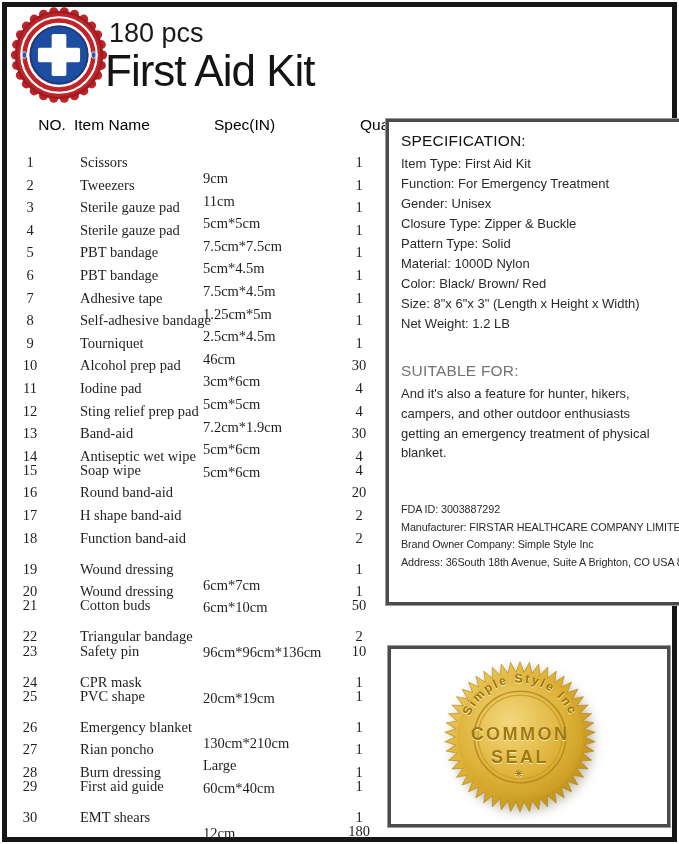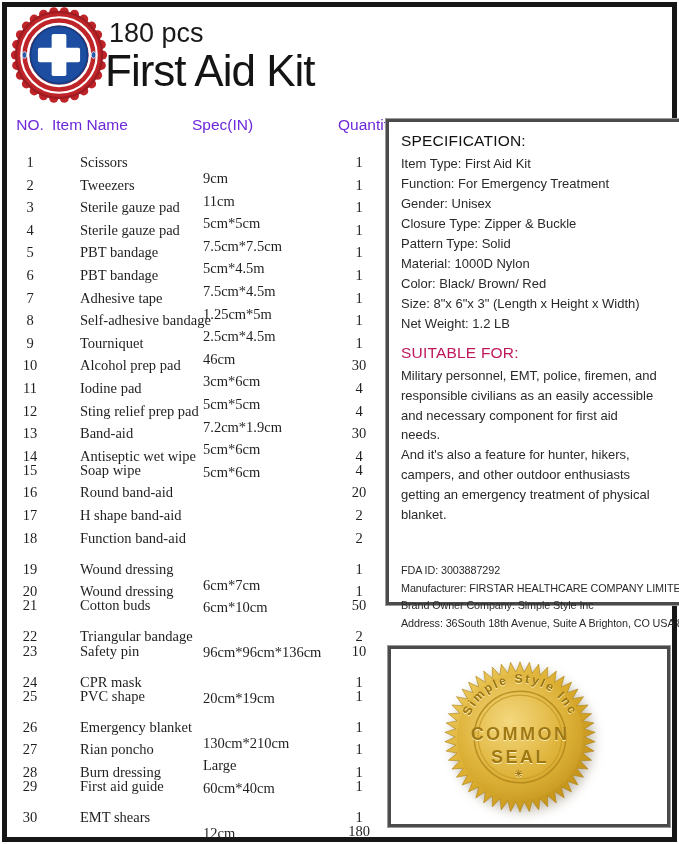--- a/index.html
+++ b/index.html
@@ -10,41 +10,41 @@
   .page-frame{position:absolute;inset:2px;border:5px solid #161616;background:#fff;}
 
   
   .logo{position:absolute;left:10px;top:6px;width:98px;height:98px;}
   .pcs{position:absolute;left:109px;top:18px;font-size:27px;color:#191919;letter-spacing:0;text-align:right;}
   .title{position:absolute;left:105px;top:36px;font-size:44px;line-height:1.05;color:#141414;letter-spacing:-1px;font-weight:500;margin-top:12px;}
 
   
   .table{position:absolute;left:8px;top:112px;width:374px;}
   .thead,.trow,.trow-total{display:grid;grid-template-columns:44px 140px 146px 42px;align-items:center;}
-  .thead{height:26px;font-size:15.5px;color:#6d28d9;}
+  .thead{height:26px;font-size:15.5px;color:#000000;padding-left:22px;}
   .thead .h-name,.thead .h-spec{padding-left:0;}
   .h-no,.h-qty{text-align:center;}
   .h-name{padding-left:28px;}
   .h-spec{padding-left:11px;}
   .trow{height:22.6px;font-family:"Liberation Serif",serif;font-size:14.5px;color:#1f1f1f;}
   .trow-total{height:22.6px;font-family:"Liberation Serif",serif;font-size:14.5px;color:#1f1f1f;}
   .c-no{text-align:center;}
   .c-name{padding-left:28px;white-space:nowrap;}
   .c-spec{padding-left:11px;white-space:nowrap;margin-top:32px;}
   .c-qty{text-align:center;}
 
   
   .spec-box{
     position:absolute;left:386px;top:119px;width:305px;height:486px;box-sizing:border-box;
     border:3px solid #4b4b4b;box-shadow:0 0 0 1px #9a9a9a;background:#fff;
     padding:10px 12px 8px 12px;
   }
   .spec-heading{font-size:15.5px;color:#111;margin:0 0 4px 0;letter-spacing:.2px;}
   .spec-line{font-size:13px;line-height:20px;color:#2a2a2a;white-space:nowrap;}
-  .suitable-heading{font-size:15.5px;color:#be185d;margin:10px 0 4px 0;letter-spacing:.2px;}
+  .suitable-heading{font-size:15.5px;color:#737373;margin:28px 0 4px 0;letter-spacing:.2px;}
   .suitable-p{margin:0;font-size:13px;line-height:19.8px;color:#2a2a2a;width:256px;}
   .company-block{margin-top:38px;}
   .company-line{font-size:10.8px;line-height:17.5px;color:#2a2a2a;white-space:nowrap;letter-spacing:-0.1px;}
 
   
   .seal-box{
     position:absolute;left:388px;top:646px;width:282px;height:181px;box-sizing:border-box;
     border:3px solid #4b4b4b;box-shadow:0 0 0 1px #9a9a9a;background:#fff;
     display:flex;align-items:center;justify-content:center;
   }
@@ -343,21 +343,20 @@
 
   <div class="spec-line">Material: 1000D Nylon</div>
 
   <div class="spec-line">Color: Black/ Brown/ Red</div>
 
   <div class="spec-line">Size: 8"x 6"x 3" (Length x Height x Width)</div>
 
   <div class="spec-line">Net Weight: 1.2 LB</div>
 </div>
   <div class="suitable-heading">SUITABLE FOR:</div>
-  <p class="suitable-p">Military personnel, EMT, police, firemen, and responsible civilians as an easily accessible and necessary component for first aid needs.</p>
   <p class="suitable-p">And it's also a feature for hunter, hikers, campers, and other outdoor enthusiasts getting an emergency treatment of physical blanket.</p>
   <div class="company-block">
   <div class="company-line">FDA ID: 3003887292</div>
 
   <div class="company-line">Manufacturer: FIRSTAR HEALTHCARE COMPANY LIMITED</div>
 
   <div class="company-line">Brand Owner Company: Simple Style Inc</div>
 
   <div class="company-line">Address: 36South 18th Avenue, Suite A Brighton, CO USA 80601</div>
 </div>

